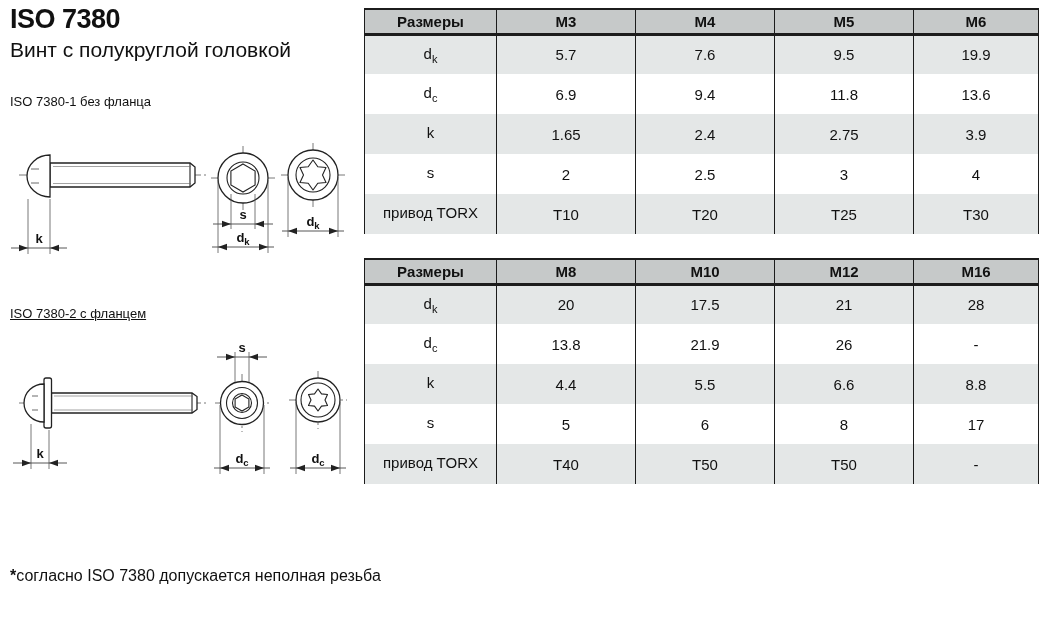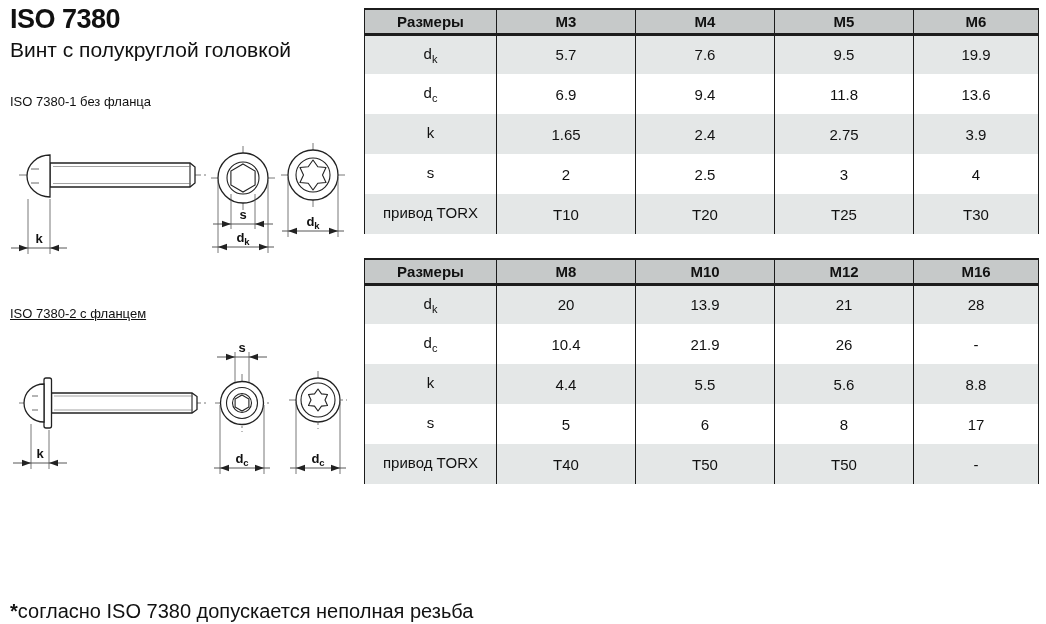--- a/index.html
+++ b/index.html
@@ -12,21 +12,21 @@
   body{
     width:1046px;height:624px;position:relative;overflow:hidden;
     font-family:"Liberation Sans",sans-serif;color:#111;
   }
   .abs{position:absolute;}
   .page-title{left:10px;top:4px;font-size:27px;font-weight:700;letter-spacing:-0.5px;}
   .page-subtitle{left:10px;top:38px;font-size:21px;font-weight:400;}
   .variant-label{left:10px;font-size:13px;}
   .v1-label{top:94px;}
   .v2-label{top:306px;text-decoration:underline;}
-  .footnote{left:10px;top:600px;font-size:20px;}
+  .footnote{left:10px;top:567px;font-size:16px;}
   .footnote b{font-weight:700;}
 
   .tables-wrap{left:364px;top:8px;width:676px;}
   table{
     border-collapse:collapse;table-layout:fixed;width:674px;
     font-size:15px;
   }
   table + table{margin-top:24px;}
   th,td{
     text-align:center;vertical-align:middle;
@@ -244,36 +244,36 @@
         <th>M8</th>
         <th>M10</th>
         <th>M12</th>
         <th>M16</th>
       </tr>
     </thead>
     <tbody>
       <tr>
         <td><span>d</span><sub>k</sub></td>
         <td>20</td>
-        <td>13.9</td>
+        <td>17.5</td>
         <td>21</td>
         <td>28</td>
       </tr>
       <tr>
         <td><span>d</span><sub>c</sub></td>
-        <td>10.4</td>
+        <td>13.8</td>
         <td>21.9</td>
         <td>26</td>
         <td>-</td>
       </tr>
       <tr>
         <td><span>k</span><sub></sub></td>
         <td>4.4</td>
         <td>5.5</td>
-        <td>5.6</td>
+        <td>6.6</td>
         <td>8.8</td>
       </tr>
       <tr>
         <td><span>s</span><sub></sub></td>
         <td>5</td>
         <td>6</td>
         <td>8</td>
         <td>17</td>
       </tr>
       <tr>

